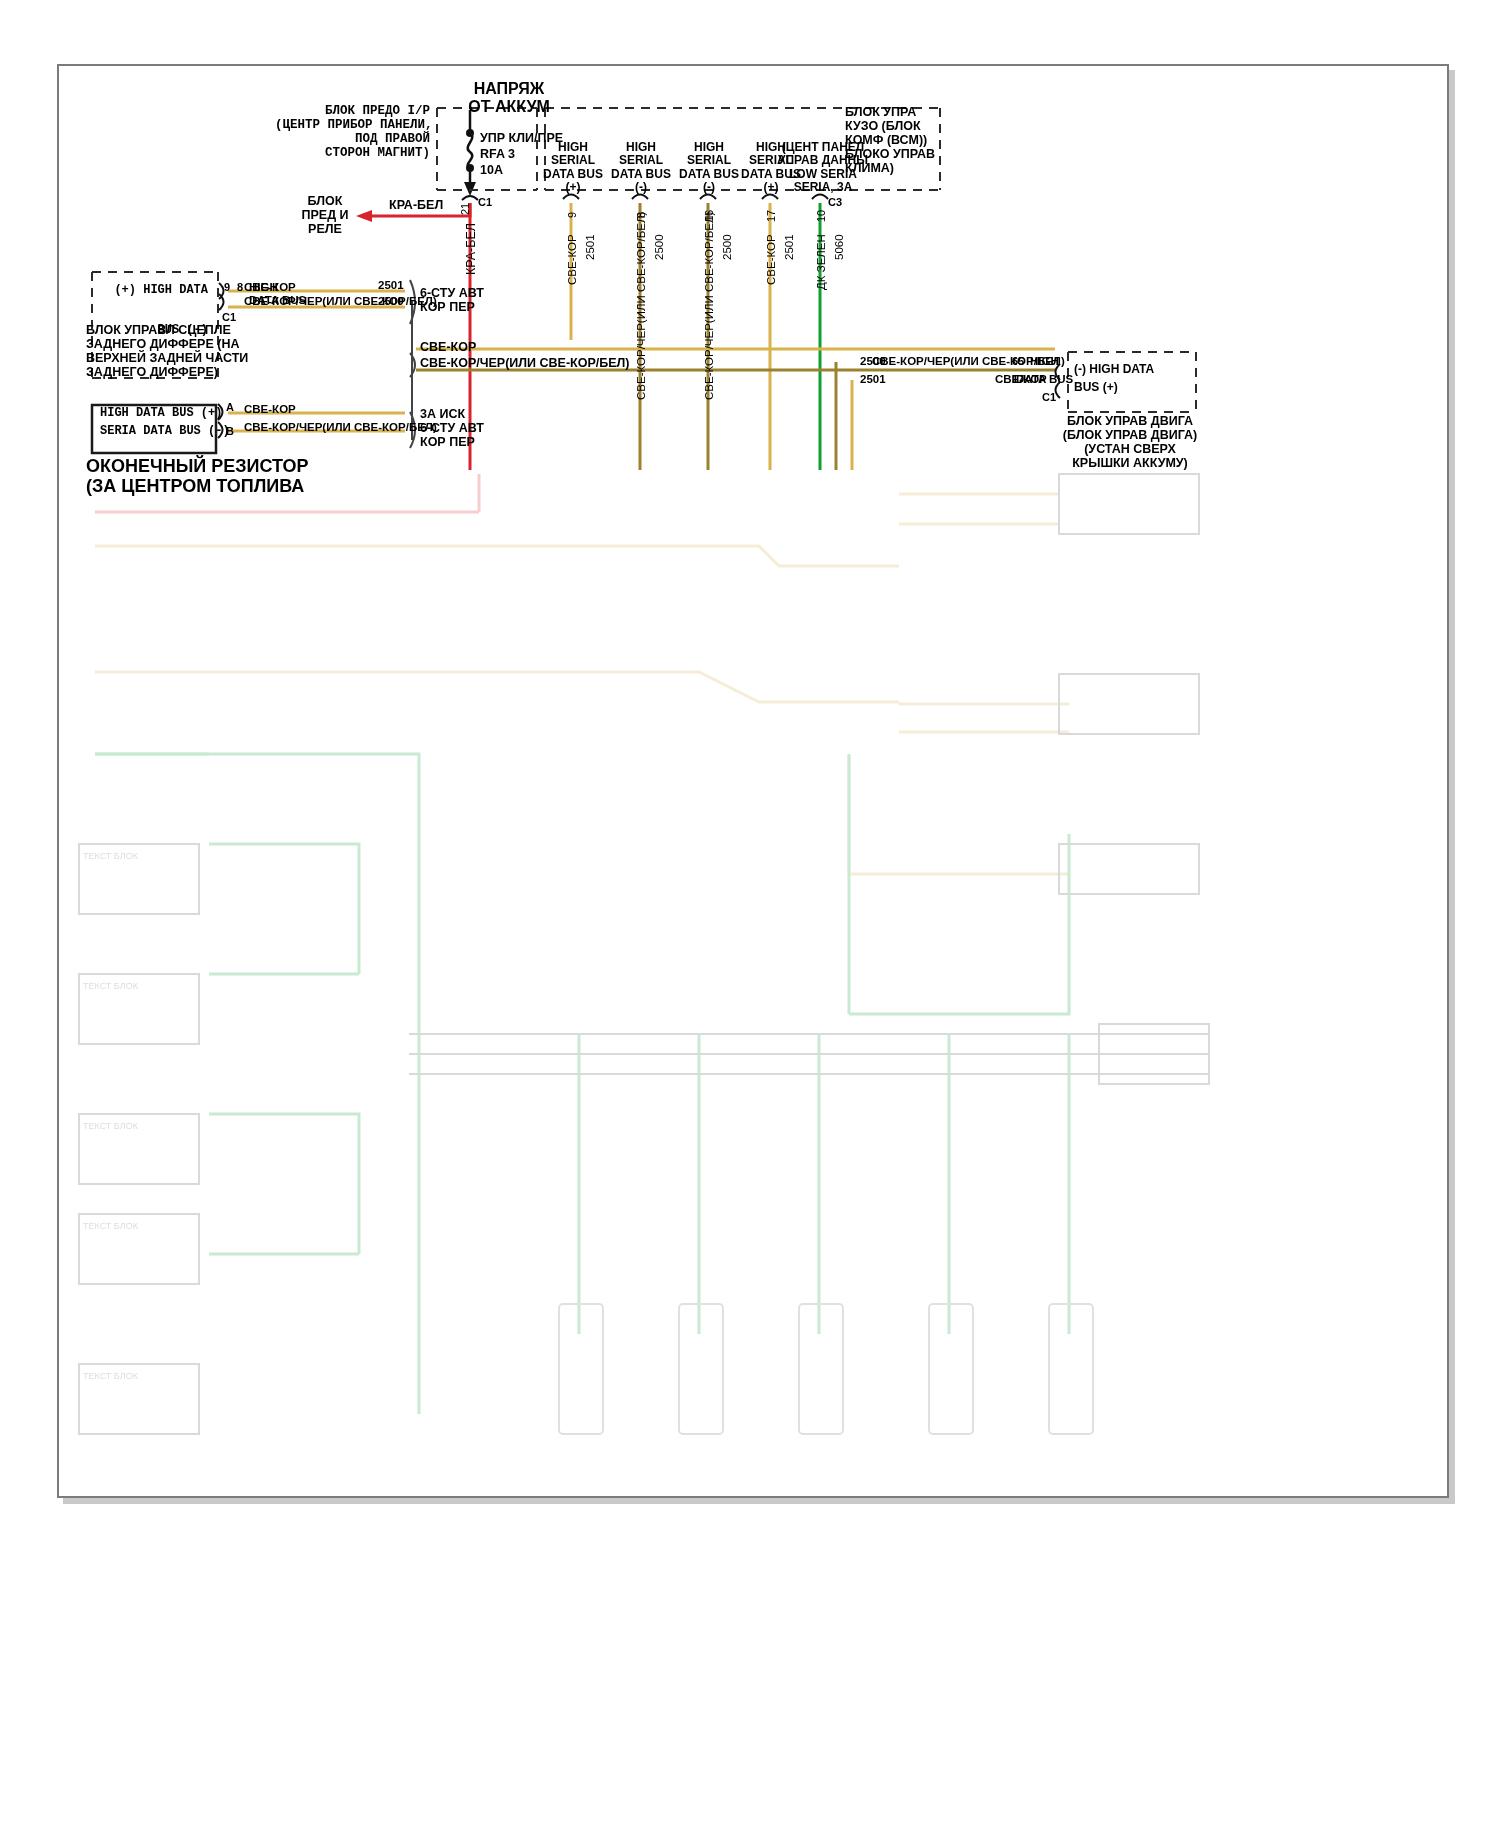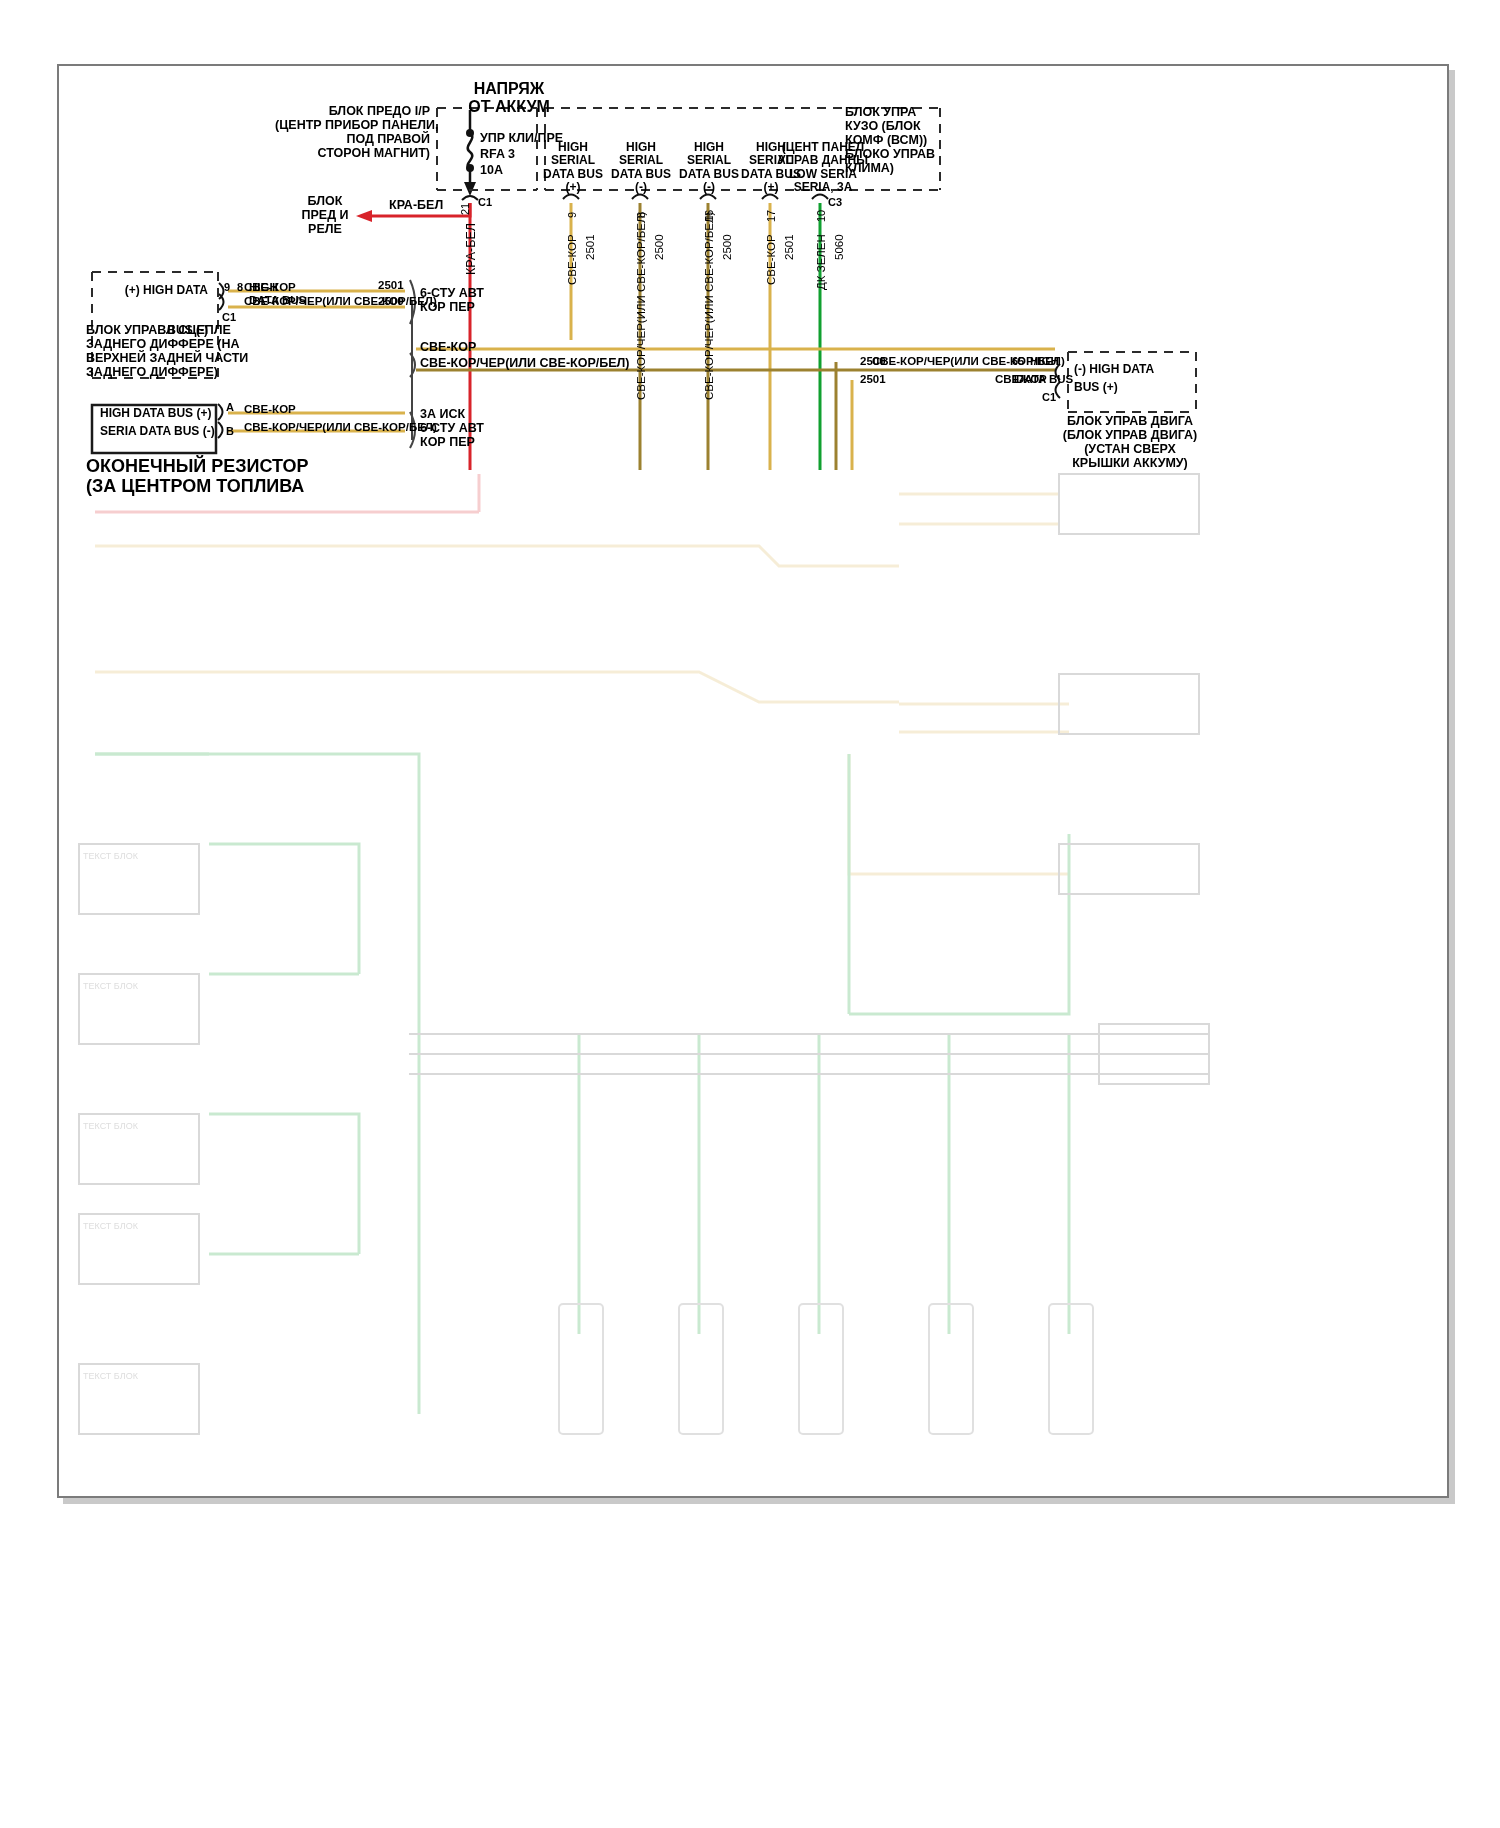--- a/index.html
+++ b/index.html
@@ -9,21 +9,21 @@
   
   .frame{position:absolute;left:57px;top:64px;width:1392px;height:1434px;border:2px solid #7b7b7b;background:#fff;box-sizing:border-box;}
   .frame-shadow{position:absolute;left:63px;top:70px;width:1392px;height:1434px;background:#c9c9c9;}
 
   
   .faded{position:absolute;left:59px;top:454px;width:1119px;height:1030px;opacity:0.22;}
 
   .lbl{position:absolute;font-family:"Liberation Sans",sans-serif;color:#000;white-space:pre;line-height:1.12;}
   .lbl.b{font-weight:bold;}
   .lbl.c{text-align:center;}
-  .lbl.r{text-align:right;}
+  .lbl.r{text-align:right;font-family:Liberation Mono, monospace;}
   .vlbl{position:absolute;transform-origin:0 0;transform:rotate(-90deg);white-space:nowrap;font-family:"Liberation Sans",sans-serif;color:#000;}
 
   svg.ov{position:absolute;left:0;top:0;width:1500px;height:1828px;pointer-events:none;}
 </style>
 </head>
 <body>
 
 <div id="page">
 
   <div class="frame-shadow"></div>

